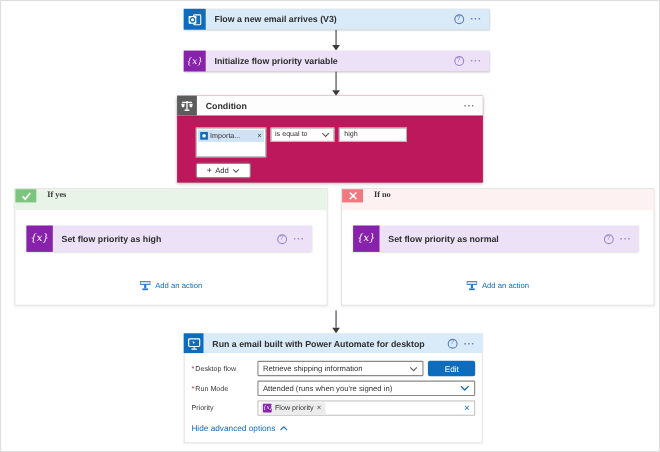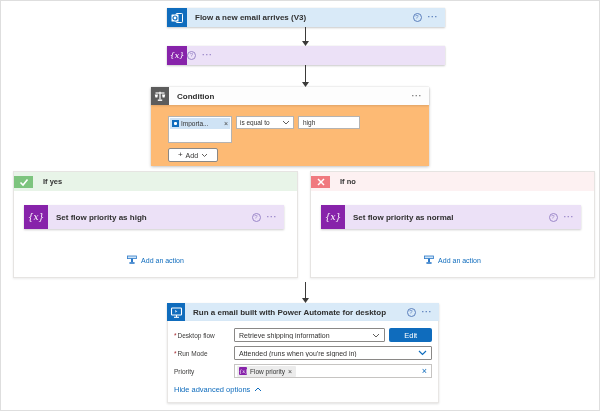--- a/index.html
+++ b/index.html
@@ -33,22 +33,22 @@
   .variable-card { top: 45px; background: #ece1f7; }
   .variable-card .op-icon { width: 20px; background: #8723aa; }
   .variable-card .op-actions { color: #9b87c9; }
 
   .fx-glyph { color:#fff; font-family: "DejaVu Serif", serif; font-style: italic; font-size: 8px; }
 
   
   .v-arrow { position: absolute; left: 300px; width: 9px; }
 
   
-  .cond-card { position: absolute; left: 150px; top: 86px; width: 278px; height: 79px;
-    background: #fdba74; box-shadow: 0 1px 3px rgba(0,0,0,.22), 0 0 1px rgba(0,0,0,.12); }
+  .cond-card { position: absolute; left: 160px; top: 86px; width: 278px; height: 79px;
+    background: #be185d; box-shadow: 0 1px 3px rgba(0,0,0,.22), 0 0 1px rgba(0,0,0,.12); }
   .cond-header { height: 18px; display: flex; align-items: stretch; background: #fdfdfd;
     box-shadow: 0 1px 2px rgba(0,0,0,.12); position: relative; z-index: 2; cursor: pointer; }
   .cond-header .op-icon { width: 18px; background: #5c5c5c; }
   .cond-header .op-title { font-size: 8px; }
   .cond-header .op-actions { color: #7a7a7a; }
   .cond-body { padding: 11px 0 0 17px; }
   .cond-row { display: flex; gap: 4px; align-items: flex-start; }
   .operand-box { width: 64px; height: 27px; border: 1px solid #b5b3b1; background: #fff; padding: 1px; cursor: text; }
   .operand-chip { height: 11px; background: #cfe3f5; display: flex; align-items: center; gap: 2px; padding: 0 2px; cursor: pointer; }
   .chip-mini-icon { width: 7px; height: 7px; background: #0f6cbd; flex: none;
@@ -64,21 +64,21 @@
   .add-btn { margin-top: 5px; width: 50px; height: 14px; border: 1px solid #8a8886; border-radius: 2px;
     background: #fff; display: flex; align-items: center; justify-content: center; gap: 3px;
     font-size: 7px; color: #323130; cursor: pointer; }
   .add-btn .plus { font-size: 8px; line-height: 8px; }
 
   
   .branch { position: absolute; top: 170px; width: 285px; height: 107px;
     background: #fff; border: 1px solid #e6e4e2; box-shadow: 0 1px 2px rgba(0,0,0,.08); }
   .branch-yes { left: 12px; }
   .branch-no  { left: 309px; }
-  .branch-header { height: 19px; display: flex; align-items: center; }
+  .branch-header { height: 19px; display: flex; align-items: flex-start; font-family: Liberation Serif, serif; }
   .branch-yes .branch-header { background: #e8f4e8; }
   .branch-no  .branch-header { background: #fdf1f2; }
   .branch-header .b-icon { width: 19px; flex: none; display: flex; align-items: center; justify-content: center; }
   .branch-yes .b-icon { background: #7dc47e; }
   .branch-no  .b-icon { background: #f0797f; }
   .branch-header .b-label { display: flex; align-items: center; padding-left: 10px;
     font-size: 7.5px; font-weight: bold; color: #333; }
   .branch-body { position: relative; height: 86px; }
   .branch-card { position: absolute; left: 10px; right: 13px; top: 14px; height: 24px;
     background: #ece1f7; display: flex; align-items: stretch;
@@ -147,20 +147,21 @@
     <svg width="9" height="19">
         <line x1="4.5" y1="0" x2="4.5" y2="14" stroke="#3b3a39" stroke-width="1"></line>
         <polygon points="1,14 8,14 4.5,19" fill="#3b3a39"></polygon>
       </svg>
   </div>
 
   <div class="op-card variable-card">
     <div class="op-icon">
       <span class="fx-glyph">{x}</span>
     </div>
+    <div class="op-title">Initialize flow priority variable</div>
     <div class="op-actions">
       <span class="help-icon">?</span>
       <span class="ellipsis-icon">···</span>
     </div>
   </div>
 
   <div class="v-arrow" style="top:64px">
     <svg width="9" height="22">
         <line x1="4.5" y1="0" x2="4.5" y2="17" stroke="#3b3a39" stroke-width="1"></line>
         <polygon points="1,17 8,17 4.5,22" fill="#3b3a39"></polygon>

